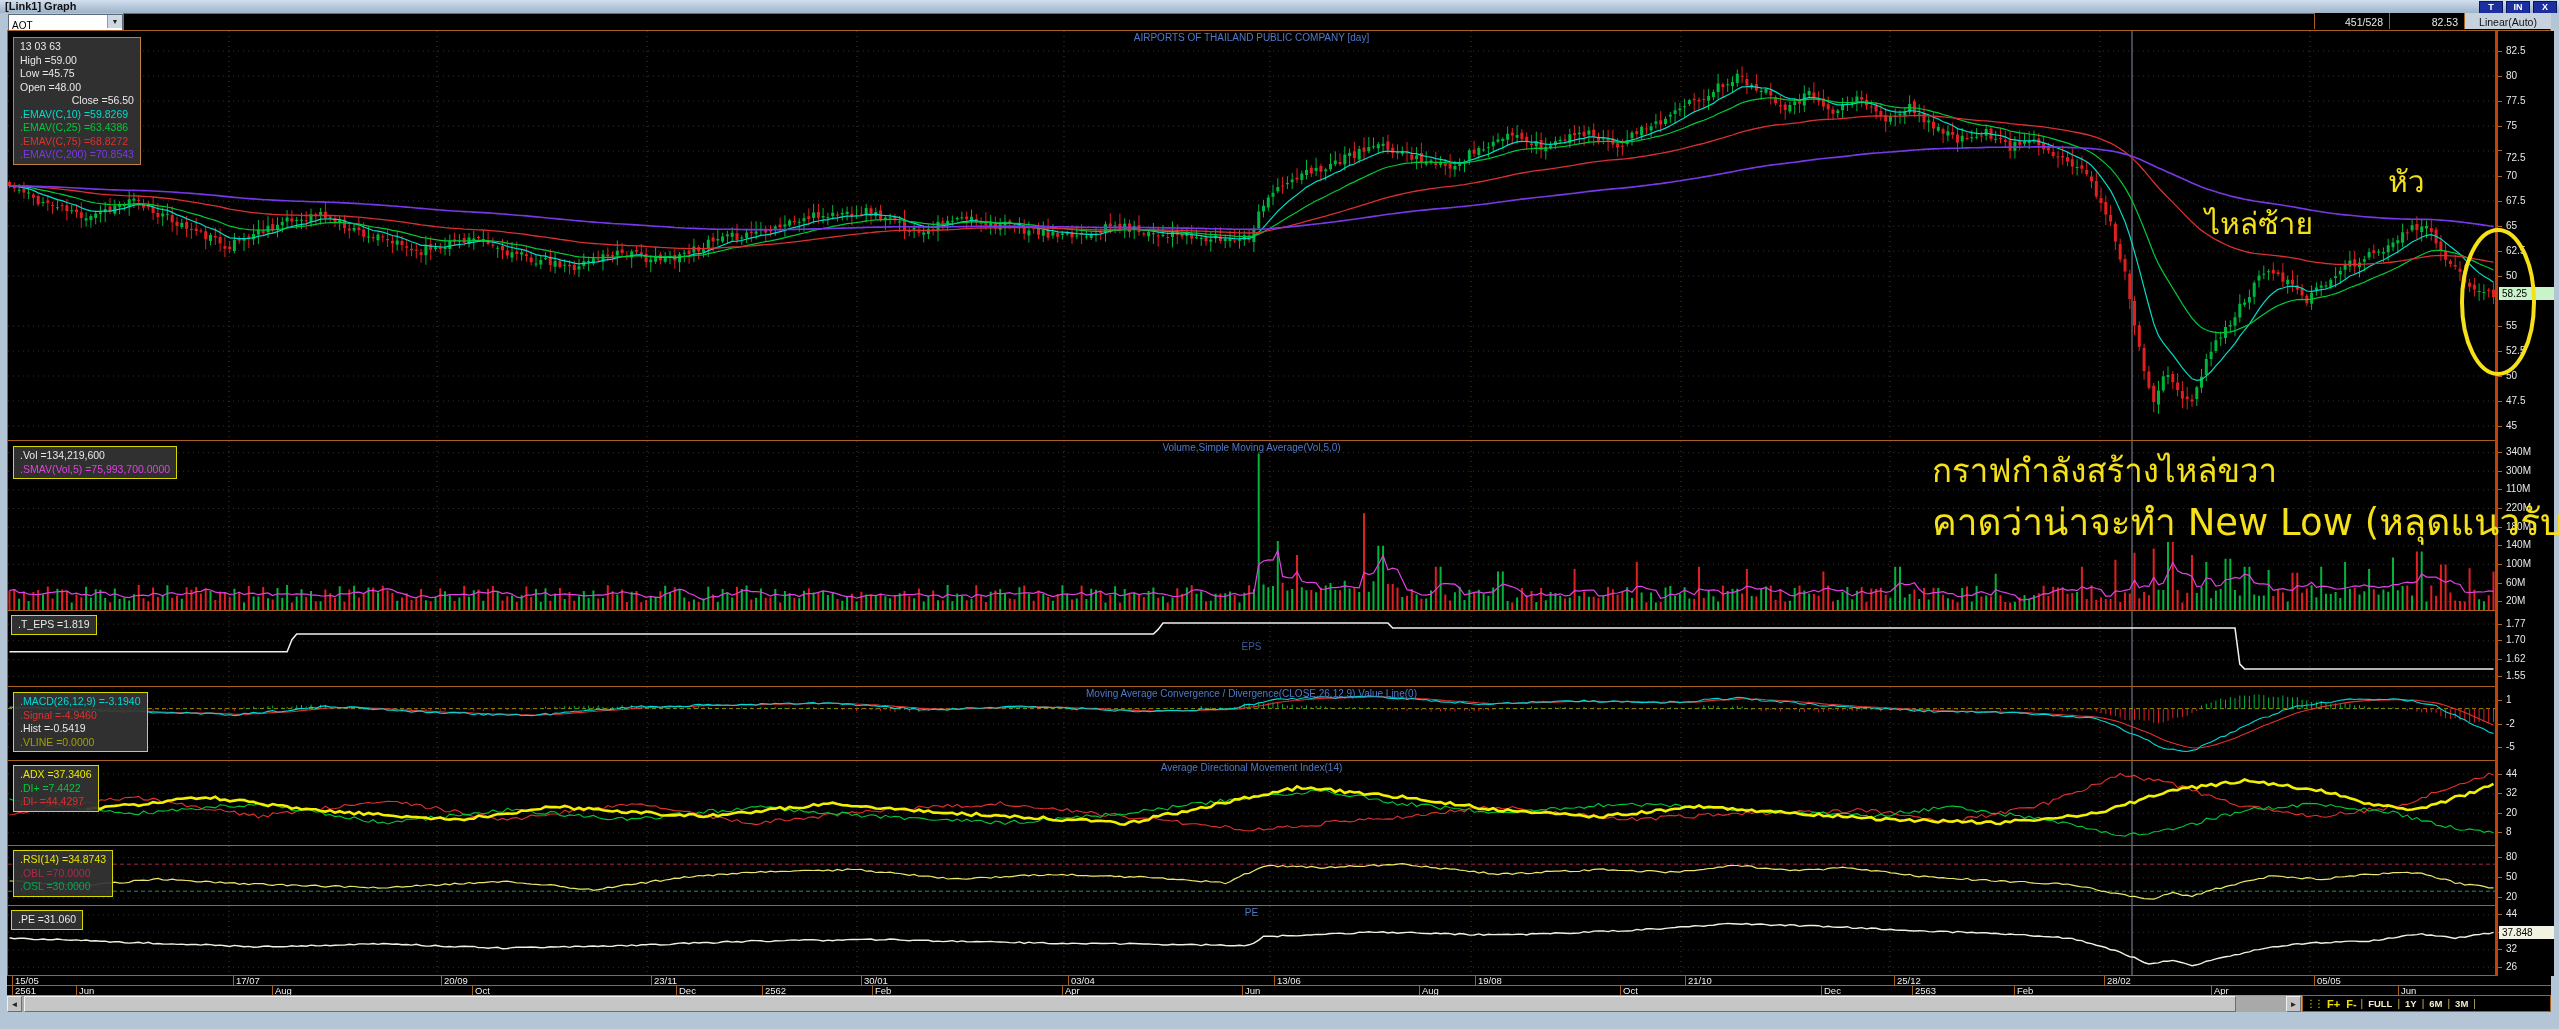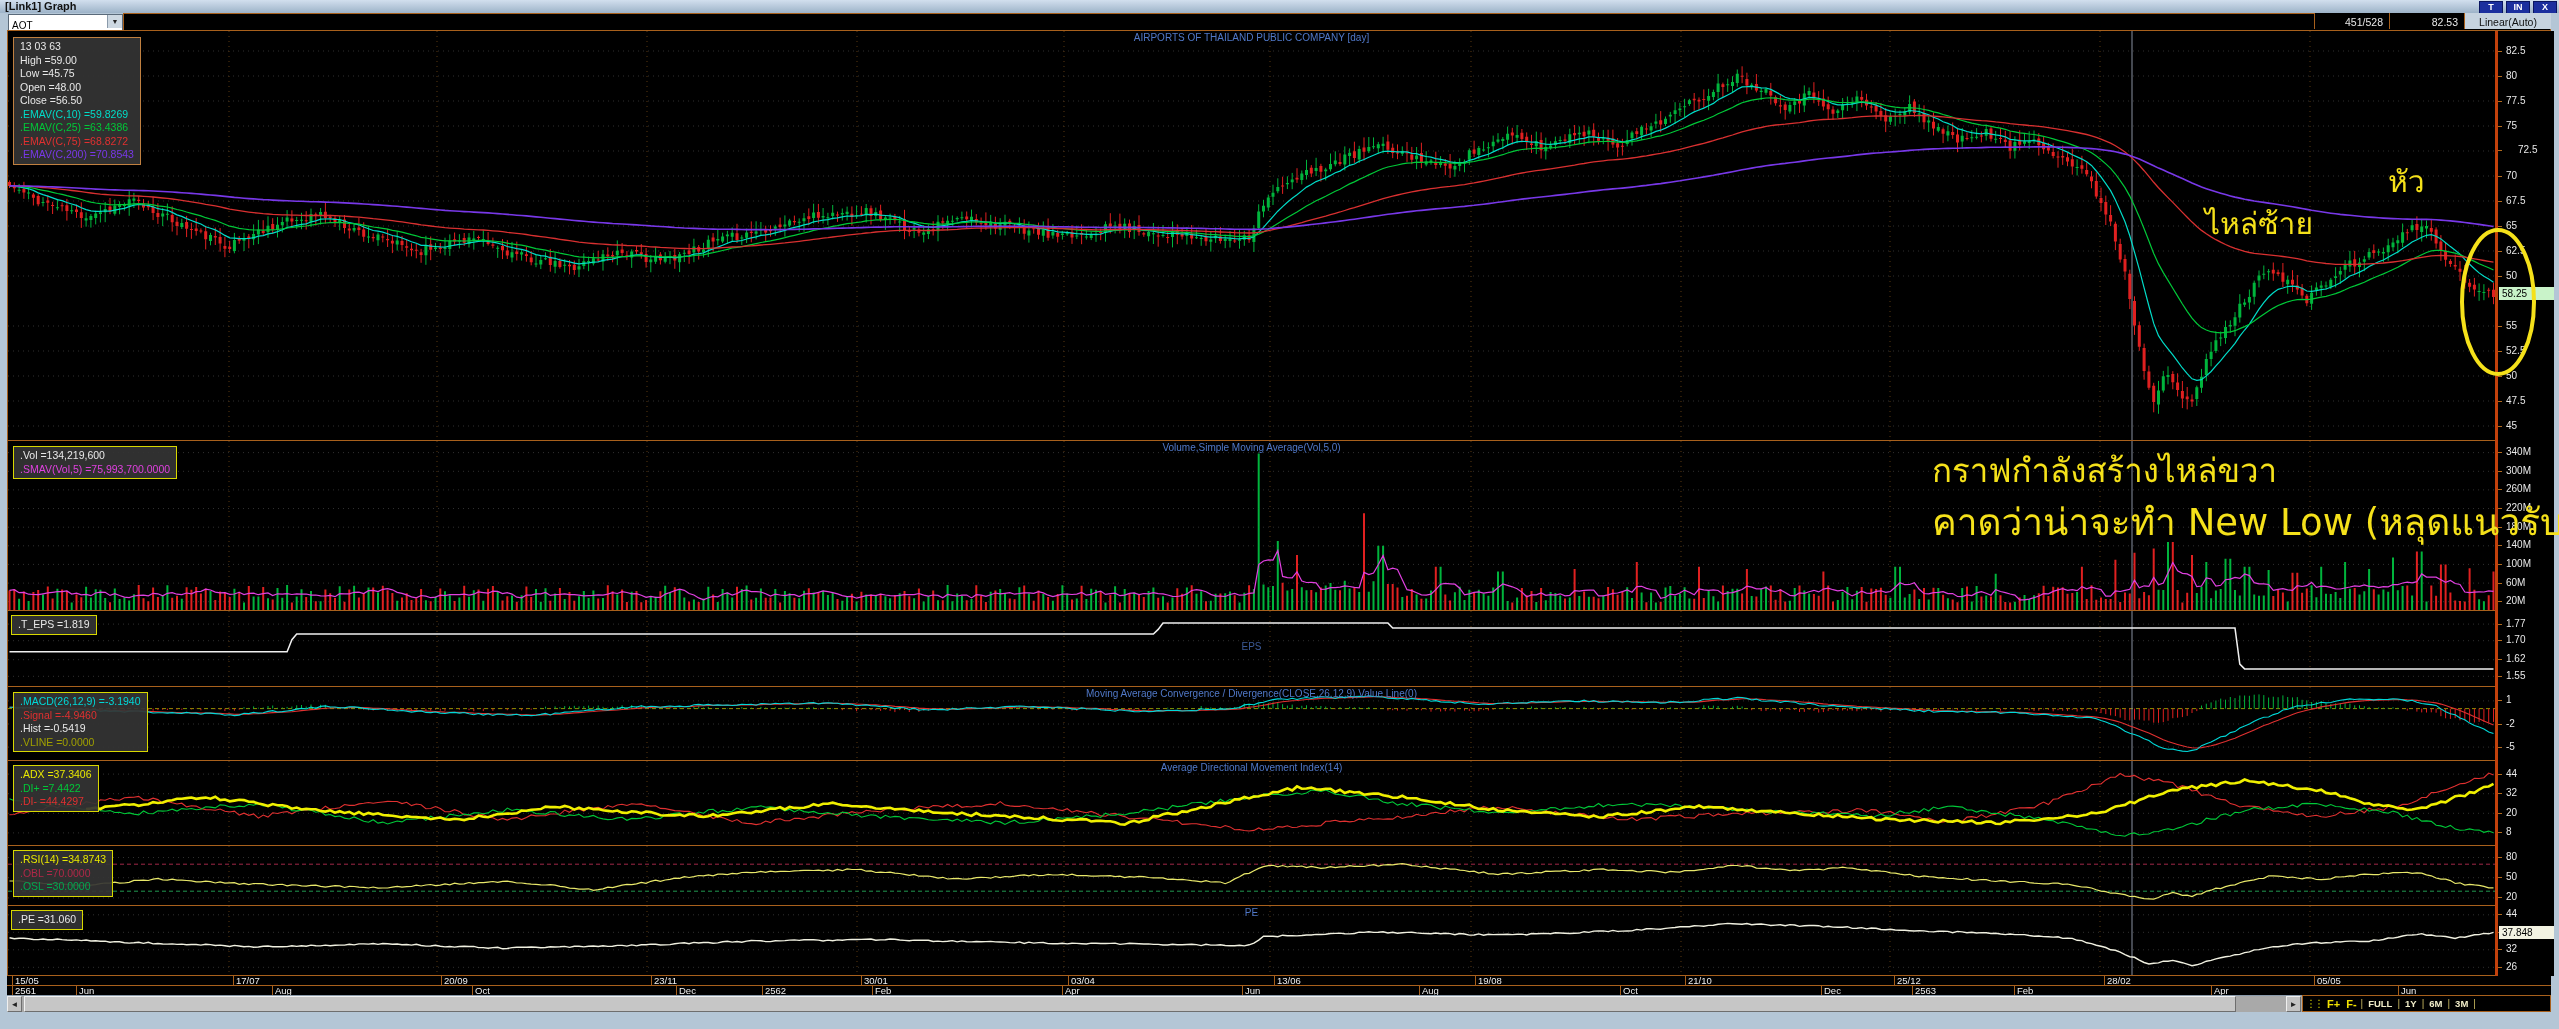--- a/index.html
+++ b/index.html
@@ -138,37 +138,37 @@
         <polyline points="1.5,154.9 6.3,155.1 11.1,155.4 15.9,155.8 20.6,156.3 25.4,157.1 30.2,158.3 35.0,159.3 39.8,160.2 44.6,161.4 49.4,162.5 54.1,163.4 58.9,164.7 63.7,165.8 68.5,167.0 73.3,168.5 78.1,170.0 82.9,171.1 87.7,172.0 92.4,172.7 97.2,173.1 102.0,173.7 106.8,173.8 111.6,173.7 116.4,173.7 121.2,173.3 125.9,172.9 130.7,172.6 135.5,172.9 140.3,173.2 145.1,173.9 149.9,174.8 154.7,175.4 159.4,176.0 164.2,177.1 169.0,178.5 173.8,179.5 178.6,181.0 183.4,182.3 188.2,183.6 192.9,184.9 197.7,186.7 202.5,188.0 207.3,189.4 212.1,191.2 216.9,193.2 221.7,195.2 226.4,196.2 231.2,197.3 236.0,198.0 240.8,198.7 245.6,199.0 250.4,199.0 255.2,199.2 260.0,198.9 264.7,198.9 269.5,198.5 274.3,197.9 279.1,197.0 283.9,196.5 288.7,195.9 293.5,195.4 298.2,195.0 303.0,194.1 307.8,193.4 312.6,192.4 317.4,192.0 322.2,191.6 327.0,191.6 331.7,191.4 336.5,191.8 341.3,192.4 346.1,192.7 350.9,193.2 355.7,194.2 360.5,195.1 365.2,196.0 370.0,196.6 374.8,197.3 379.6,198.2 384.4,199.3 389.2,200.1 394.0,201.2 398.7,202.4 403.5,203.7 408.3,204.8 413.1,206.3 417.9,207.0 422.7,207.9 427.5,208.6 432.3,209.3 437.0,209.9 441.8,209.9 446.6,209.9 451.4,209.9 456.2,210.0 461.0,209.8 465.8,209.6 470.5,209.4 475.3,209.3 480.1,209.6 484.9,210.0 489.7,210.5 494.5,211.2 499.3,212.2 504.0,212.9 508.8,213.7 513.6,214.2 518.4,215.1 523.2,216.3 528.0,217.6 532.8,218.4 537.5,219.1 542.3,220.3 547.1,221.0 551.9,222.2 556.7,223.1 561.5,224.0 566.3,225.1 571.0,225.9 575.8,226.2 580.6,226.5 585.4,226.6 590.2,226.8 595.0,226.5 599.8,226.4 604.6,226.4 609.3,225.9 614.1,225.6 618.9,225.5 623.7,225.1 628.5,224.8 633.3,224.6 638.1,225.1 642.8,225.4 647.6,225.4 652.4,225.7 657.2,225.8 662.0,225.7 666.8,226.0 671.6,225.8 676.3,225.5 681.1,225.3 685.9,224.5 690.7,224.2 695.5,223.8 700.3,222.6 705.1,221.7 709.8,220.7 714.6,219.5 719.4,218.3 724.2,217.0 729.0,216.4 733.8,215.6 738.6,214.6 743.3,213.6 748.1,212.6 752.9,211.5 757.7,210.7 762.5,209.9 767.3,208.8 772.1,207.8 776.9,206.7 781.6,205.4 786.4,204.3 791.2,203.2 796.0,202.0 800.8,200.9 805.6,199.4 810.4,198.5 815.1,197.4 819.9,196.6 824.7,195.4 829.5,194.6 834.3,193.6 839.1,192.6 843.9,192.1 848.6,191.5 853.4,190.9 858.2,189.8 863.0,189.5 867.8,188.8 872.6,188.8 877.4,188.6 882.1,188.4 886.9,188.5 891.7,188.7 896.5,189.5 901.3,190.3 906.1,190.8 910.9,191.7 915.7,192.4 920.4,192.9 925.2,193.4 930.0,193.2 934.8,193.1 939.6,192.8 944.4,192.6 949.2,192.2 953.9,191.7 958.7,191.4 963.5,191.0 968.3,191.0 973.1,191.2 977.9,191.4 982.7,191.4 987.4,191.8 992.2,191.9 997.0,191.8 1001.8,191.9 1006.6,192.3 1011.4,192.4 1016.2,193.2 1020.9,193.7 1025.7,194.1 1030.5,194.8 1035.3,195.1 1040.1,196.0 1044.9,196.4 1049.7,197.1 1054.4,197.5 1059.2,197.9 1064.0,198.5 1068.8,199.0 1073.6,199.3 1078.4,199.8 1083.2,200.1 1088.0,200.3 1092.7,200.5 1097.5,199.9 1102.3,199.6 1107.1,199.2 1111.9,199.1 1116.7,198.6 1121.5,198.8 1126.2,198.5 1131.0,198.7 1135.8,199.1 1140.6,199.2 1145.4,199.5 1150.2,199.9 1155.0,200.2 1159.7,200.7 1164.5,200.7 1169.3,200.9 1174.1,201.3 1178.9,201.3 1183.7,201.8 1188.5,202.1 1193.2,202.5 1198.0,203.1 1202.8,203.5 1207.6,203.6 1212.4,204.1 1217.2,204.4 1222.0,204.7 1226.7,205.1 1231.5,205.3 1236.3,205.3 1241.1,205.6 1245.9,204.9 1250.7,203.1 1255.5,200.9 1260.3,198.3 1265.0,195.4 1269.8,192.4 1274.6,189.5 1279.4,186.6 1284.2,183.7 1289.0,181.0 1293.8,178.0 1298.5,175.0 1303.3,172.5 1308.1,169.8 1312.9,167.6 1317.7,165.3 1322.5,162.8 1327.3,160.3 1332.0,158.2 1336.8,155.5 1341.6,152.9 1346.4,150.9 1351.2,148.4 1356.0,146.3 1360.8,143.9 1365.5,141.7 1370.3,139.5 1375.1,137.5 1379.9,136.0 1384.7,135.0 1389.5,134.0 1394.3,132.9 1399.0,132.1 1403.8,131.8 1408.6,131.2 1413.4,131.3 1418.2,131.2 1423.0,131.1 1427.8,131.3 1432.6,131.3 1437.3,131.6 1442.1,132.0 1446.9,132.3 1451.7,132.2 1456.5,132.1 1461.3,131.1 1466.1,130.5 1470.8,129.4 1475.6,128.6 1480.4,127.6 1485.2,126.3 1490.0,125.0 1494.8,123.7 1499.6,122.0 1504.3,120.7 1509.1,119.4 1513.9,118.5 1518.7,118.0 1523.5,117.7 1528.3,117.1 1533.1,117.3 1537.8,117.2 1542.6,117.0 1547.4,116.5 1552.2,115.9 1557.0,115.4 1561.8,114.5 1566.6,113.7 1571.3,112.8 1576.1,112.2 1580.9,111.2 1585.7,110.8 1590.5,110.7 1595.3,110.5 1600.1,110.4 1604.9,110.7 1609.6,111.1 1614.4,111.4 1619.2,111.2 1624.0,110.5 1628.8,109.9 1633.6,108.8 1638.4,108.0 1643.1,107.0 1647.9,105.7 1652.7,104.8 1657.5,103.5 1662.3,102.0 1667.1,100.2 1671.9,98.5 1676.6,96.7 1681.4,94.6 1686.2,92.6 1691.0,90.9 1695.8,89.2 1700.6,87.3 1705.4,85.3 1710.1,82.8 1714.9,80.7 1719.7,78.6 1724.5,76.5 1729.3,73.9 1734.1,71.7 1738.9,70.4 1743.7,69.1 1748.4,68.4 1753.2,67.7 1758.0,67.0 1762.8,66.8 1767.6,67.2 1772.4,67.8 1777.2,68.7 1781.9,69.1 1786.7,69.2 1791.5,69.5 1796.3,68.9 1801.1,68.2 1805.9,68.2 1810.7,68.3 1815.4,68.9 1820.2,69.6 1825.0,70.6 1829.8,71.3 1834.6,71.5 1839.4,71.5 1844.2,71.5 1848.9,71.0 1853.7,70.9 1858.5,71.2 1863.3,71.6 1868.1,72.2 1872.9,73.2 1877.7,74.5 1882.4,75.4 1887.2,76.1 1892.0,76.6 1896.8,76.9 1901.6,76.6 1906.4,77.0 1911.2,77.5 1916.0,78.5 1920.7,79.4 1925.5,80.8 1930.3,81.9 1935.1,83.5 1939.9,84.8 1944.7,86.3 1949.5,88.2 1954.2,89.5 1959.0,90.9 1963.8,92.1 1968.6,93.1 1973.4,94.1 1978.2,94.4 1983.0,95.4 1987.7,96.4 1992.5,97.2 1997.3,98.3 2002.1,100.0 2006.9,100.8 2011.7,101.8 2016.5,102.4 2021.2,103.0 2026.0,103.5 2030.8,104.3 2035.6,105.4 2040.4,106.5 2045.2,107.9 2050.0,109.3 2054.7,110.6 2059.5,112.1 2064.3,113.9 2069.1,115.6 2073.9,117.3 2078.7,119.3 2083.5,121.7 2088.3,125.1 2093.0,128.7 2097.8,132.9 2102.6,137.3 2107.4,143.0 2112.2,149.6 2117.0,156.6 2121.8,165.1 2126.5,175.1 2131.3,185.9 2136.1,197.8 2140.9,210.0 2145.7,222.4 2150.5,232.9 2155.3,241.6 2160.0,249.4 2164.8,257.3 2169.6,265.1 2174.4,273.0 2179.2,280.3 2184.0,287.2 2188.8,292.5 2193.5,296.6 2198.3,299.0 2203.1,300.7 2207.9,301.4 2212.7,301.8 2217.5,301.3 2222.3,300.8 2227.0,299.7 2231.8,297.6 2236.6,295.6 2241.4,293.3 2246.2,290.1 2251.0,286.6 2255.8,283.2 2260.6,279.9 2265.3,277.1 2270.1,274.5 2274.9,272.6 2279.7,270.8 2284.5,269.5 2289.3,268.6 2294.1,268.3 2298.8,268.6 2303.6,268.1 2308.4,267.2 2313.2,266.2 2318.0,265.3 2322.8,264.0 2327.6,262.6 2332.3,260.9 2337.1,258.8 2341.9,256.5 2346.7,254.9 2351.5,253.1 2356.3,251.2 2361.1,248.9 2365.8,246.8 2370.6,244.8 2375.4,242.9 2380.2,240.7 2385.0,238.5 2389.8,236.2 2394.6,233.6 2399.3,231.1 2404.1,228.3 2408.9,226.0 2413.7,223.7 2418.5,221.5 2423.3,219.9 2428.1,219.3 2432.9,219.3 2437.6,220.1 2442.4,221.1 2447.2,222.2 2452.0,223.6 2456.8,225.8 2461.6,228.1 2466.4,230.4 2471.1,232.7 2475.9,234.8 2480.7,236.7 2485.5,239.0 " fill="none" stroke="#00c838" stroke-width="1.2"></polyline>
         <polyline points="1.5,154.9 6.3,155.0 11.1,155.1 15.9,155.2 20.6,155.4 25.4,155.7 30.2,156.1 35.0,156.5 39.8,156.9 44.6,157.4 49.4,157.9 54.1,158.3 58.9,158.9 63.7,159.5 68.5,160.0 73.3,160.7 78.1,161.4 82.9,162.0 87.7,162.6 92.4,163.1 97.2,163.5 102.0,163.9 106.8,164.2 111.6,164.4 116.4,164.7 121.2,164.8 125.9,164.8 130.7,165.0 135.5,165.3 140.3,165.6 145.1,166.0 149.9,166.5 154.7,167.0 159.4,167.4 164.2,168.0 169.0,168.7 173.8,169.3 178.6,170.1 183.4,170.8 188.2,171.6 192.9,172.3 197.7,173.3 202.5,174.1 207.3,174.9 212.1,175.9 216.9,177.0 221.7,178.1 226.4,178.9 231.2,179.7 236.0,180.4 240.8,181.1 245.6,181.7 250.4,182.2 255.2,182.7 260.0,183.0 264.7,183.4 269.5,183.7 274.3,183.9 279.1,183.9 283.9,184.1 288.7,184.2 293.5,184.4 298.2,184.5 303.0,184.5 307.8,184.5 312.6,184.4 317.4,184.5 322.2,184.5 327.0,184.7 331.7,184.8 336.5,185.1 341.3,185.5 346.1,185.8 350.9,186.2 355.7,186.7 360.5,187.2 365.2,187.7 370.0,188.1 374.8,188.6 379.6,189.1 384.4,189.7 389.2,190.3 394.0,190.9 398.7,191.6 403.5,192.3 408.3,193.0 413.1,193.8 417.9,194.4 422.7,195.0 427.5,195.6 432.3,196.2 437.0,196.7 441.8,197.1 446.6,197.4 451.4,197.7 456.2,198.1 461.0,198.3 465.8,198.6 470.5,198.8 475.3,199.0 480.1,199.4 484.9,199.8 489.7,200.2 494.5,200.7 499.3,201.4 504.0,201.9 508.8,202.4 513.6,202.9 518.4,203.5 523.2,204.3 528.0,205.0 532.8,205.6 537.5,206.2 542.3,206.9 547.1,207.5 551.9,208.3 556.7,209.0 561.5,209.6 566.3,210.4 571.0,211.1 575.8,211.6 580.6,212.1 585.4,212.5 590.2,212.9 595.0,213.2 599.8,213.5 604.6,213.8 609.3,214.0 614.1,214.2 618.9,214.5 623.7,214.6 628.5,214.8 633.3,215.0 638.1,215.4 642.8,215.8 647.6,216.0 652.4,216.4 657.2,216.6 662.0,216.9 666.8,217.2 671.6,217.4 676.3,217.5 681.1,217.6 685.9,217.6 690.7,217.6 695.5,217.7 700.3,217.4 705.1,217.2 709.8,217.0 714.6,216.7 719.4,216.4 724.2,216.0 729.0,215.8 733.8,215.6 738.6,215.2 743.3,214.8 748.1,214.5 752.9,214.0 757.7,213.7 762.5,213.3 767.3,212.9 772.1,212.4 776.9,211.9 781.6,211.3 786.4,210.8 791.2,210.3 796.0,209.7 800.8,209.1 805.6,208.4 810.4,207.8 815.1,207.2 819.9,206.7 824.7,206.0 829.5,205.4 834.3,204.8 839.1,204.2 843.9,203.7 848.6,203.2 853.4,202.7 858.2,202.0 863.0,201.6 867.8,201.0 872.6,200.7 877.4,200.3 882.1,199.9 886.9,199.7 891.7,199.4 896.5,199.4 901.3,199.5 906.1,199.4 910.9,199.4 915.7,199.5 920.4,199.5 925.2,199.5 930.0,199.2 934.8,199.0 939.6,198.8 944.4,198.6 949.2,198.3 953.9,197.9 958.7,197.7 963.5,197.4 968.3,197.2 973.1,197.1 977.9,197.0 982.7,196.9 987.4,196.9 992.2,196.8 997.0,196.6 1001.8,196.5 1006.6,196.5 1011.4,196.5 1016.2,196.6 1020.9,196.7 1025.7,196.7 1030.5,196.9 1035.3,197.0 1040.1,197.2 1044.9,197.3 1049.7,197.5 1054.4,197.7 1059.2,197.8 1064.0,198.0 1068.8,198.2 1073.6,198.3 1078.4,198.5 1083.2,198.7 1088.0,198.8 1092.7,198.9 1097.5,198.7 1102.3,198.6 1107.1,198.5 1111.9,198.5 1116.7,198.4 1121.5,198.4 1126.2,198.3 1131.0,198.4 1135.8,198.6 1140.6,198.6 1145.4,198.7 1150.2,198.9 1155.0,199.0 1159.7,199.2 1164.5,199.2 1169.3,199.4 1174.1,199.5 1178.9,199.6 1183.7,199.8 1188.5,200.0 1193.2,200.1 1198.0,200.4 1202.8,200.6 1207.6,200.7 1212.4,201.0 1217.2,201.2 1222.0,201.3 1226.7,201.6 1231.5,201.8 1236.3,201.8 1241.1,202.0 1245.9,201.9 1250.7,201.3 1255.5,200.6 1260.3,199.7 1265.0,198.7 1269.8,197.6 1274.6,196.5 1279.4,195.3 1284.2,194.1 1289.0,192.9 1293.8,191.6 1298.5,190.2 1303.3,188.9 1308.1,187.6 1312.9,186.3 1317.7,185.1 1322.5,183.7 1327.3,182.3 1332.0,181.0 1336.8,179.5 1341.6,177.9 1346.4,176.6 1351.2,175.1 1356.0,173.6 1360.8,172.1 1365.5,170.6 1370.3,169.1 1375.1,167.6 1379.9,166.3 1384.7,165.2 1389.5,164.0 1394.3,162.9 1399.0,161.8 1403.8,160.9 1408.6,160.0 1413.4,159.2 1418.2,158.5 1423.0,157.7 1427.8,157.1 1432.6,156.4 1437.3,155.8 1442.1,155.4 1446.9,154.8 1451.7,154.2 1456.5,153.6 1461.3,152.7 1466.1,151.9 1470.8,151.0 1475.6,150.1 1480.4,149.2 1485.2,148.2 1490.0,147.2 1494.8,146.1 1499.6,145.0 1504.3,143.9 1509.1,142.9 1513.9,142.0 1518.7,141.2 1523.5,140.4 1528.3,139.7 1533.1,139.1 1537.8,138.5 1542.6,137.9 1547.4,137.2 1552.2,136.4 1557.0,135.7 1561.8,134.9 1566.6,134.1 1571.3,133.2 1576.1,132.5 1580.9,131.6 1585.7,130.9 1590.5,130.4 1595.3,129.8 1600.1,129.2 1604.9,128.8 1609.6,128.5 1614.4,128.1 1619.2,127.6 1624.0,127.0 1628.8,126.3 1633.6,125.5 1638.4,124.8 1643.1,124.0 1647.9,123.1 1652.7,122.4 1657.5,121.4 1662.3,120.5 1667.1,119.4 1671.9,118.3 1676.6,117.1 1681.4,115.9 1686.2,114.6 1691.0,113.5 1695.8,112.3 1700.6,111.0 1705.4,109.7 1710.1,108.2 1714.9,106.9 1719.7,105.4 1724.5,104.0 1729.3,102.4 1734.1,100.9 1738.9,99.7 1743.7,98.5 1748.4,97.4 1753.2,96.5 1758.0,95.4 1762.8,94.6 1767.6,94.0 1772.4,93.6 1777.2,93.2 1781.9,92.7 1786.7,92.1 1791.5,91.6 1796.3,90.8 1801.1,90.0 1805.9,89.4 1810.7,88.9 1815.4,88.5 1820.2,88.3 1825.0,88.1 1829.8,87.9 1834.6,87.5 1839.4,87.1 1844.2,86.7 1848.9,86.1 1853.7,85.7 1858.5,85.4 1863.3,85.2 1868.1,85.0 1872.9,85.0 1877.7,85.2 1882.4,85.2 1887.2,85.2 1892.0,85.1 1896.8,85.0 1901.6,84.7 1906.4,84.6 1911.2,84.5 1916.0,84.7 1920.7,84.8 1925.5,85.2 1930.3,85.5 1935.1,85.9 1939.9,86.3 1944.7,86.8 1949.5,87.4 1954.2,87.9 1959.0,88.4 1963.8,88.9 1968.6,89.3 1973.4,89.7 1978.2,89.9 1983.0,90.4 1987.7,90.9 1992.5,91.3 1997.3,91.8 2002.1,92.6 2006.9,93.1 2011.7,93.6 2016.5,94.0 2021.2,94.5 2026.0,94.8 2030.8,95.3 2035.6,95.9 2040.4,96.6 2045.2,97.3 2050.0,98.1 2054.7,98.8 2059.5,99.7 2064.3,100.6 2069.1,101.5 2073.9,102.5 2078.7,103.5 2083.5,104.8 2088.3,106.4 2093.0,108.1 2097.8,110.1 2102.6,112.2 2107.4,114.8 2112.2,117.8 2117.0,121.0 2121.8,124.9 2126.5,129.4 2131.3,134.3 2136.1,139.7 2140.9,145.4 2145.7,151.3 2150.5,156.8 2155.3,161.8 2160.0,166.6 2164.8,171.4 2169.6,176.4 2174.4,181.4 2179.2,186.3 2184.0,191.1 2188.8,195.5 2193.5,199.4 2198.3,202.8 2203.1,205.9 2207.9,208.7 2212.7,211.2 2217.5,213.5 2222.3,215.6 2227.0,217.4 2231.8,218.9 2236.6,220.3 2241.4,221.5 2246.2,222.3 2251.0,222.9 2255.8,223.4 2260.6,223.8 2265.3,224.3 2270.1,224.8 2274.9,225.5 2279.7,226.1 2284.5,226.8 2289.3,227.7 2294.1,228.6 2298.8,229.8 2303.6,230.6 2308.4,231.3 2313.2,231.9 2318.0,232.5 2322.8,232.9 2327.6,233.3 2332.3,233.4 2337.1,233.4 2341.9,233.3 2346.7,233.4 2351.5,233.4 2356.3,233.2 2361.1,232.9 2365.8,232.6 2370.6,232.3 2375.4,232.0 2380.2,231.5 2385.0,231.0 2389.8,230.4 2394.6,229.7 2399.3,228.9 2404.1,228.0 2408.9,227.2 2413.7,226.4 2418.5,225.6 2423.3,224.9 2428.1,224.6 2432.9,224.5 2437.6,224.6 2442.4,224.8 2447.2,225.1 2452.0,225.5 2456.8,226.2 2461.6,227.0 2466.4,227.8 2471.1,228.6 2475.9,229.5 2480.7,230.3 2485.5,231.2 " fill="none" stroke="#d83030" stroke-width="1.3"></polyline>
         <polyline points="1.5,154.9 6.3,154.9 11.1,155.0 15.9,155.0 20.6,155.1 25.4,155.2 30.2,155.4 35.0,155.5 39.8,155.7 44.6,155.9 49.4,156.1 54.1,156.3 58.9,156.5 63.7,156.7 68.5,157.0 73.3,157.3 78.1,157.6 82.9,157.8 87.7,158.1 92.4,158.3 97.2,158.5 102.0,158.7 106.8,158.9 111.6,159.0 116.4,159.2 121.2,159.3 125.9,159.4 130.7,159.5 135.5,159.6 140.3,159.8 145.1,160.0 149.9,160.3 154.7,160.5 159.4,160.7 164.2,161.0 169.0,161.4 173.8,161.7 178.6,162.0 183.4,162.4 188.2,162.8 192.9,163.1 197.7,163.6 202.5,164.0 207.3,164.4 212.1,164.9 216.9,165.4 221.7,165.9 226.4,166.4 231.2,166.8 236.0,167.2 240.8,167.6 245.6,167.9 250.4,168.2 255.2,168.6 260.0,168.8 264.7,169.1 269.5,169.4 274.3,169.6 279.1,169.8 283.9,170.0 288.7,170.2 293.5,170.3 298.2,170.5 303.0,170.7 307.8,170.8 312.6,170.9 317.4,171.1 322.2,171.2 327.0,171.4 331.7,171.6 336.5,171.9 341.3,172.1 346.1,172.4 350.9,172.6 355.7,173.0 360.5,173.3 365.2,173.6 370.0,173.9 374.8,174.2 379.6,174.6 384.4,175.0 389.2,175.3 394.0,175.7 398.7,176.1 403.5,176.5 408.3,177.0 413.1,177.4 417.9,177.8 422.7,178.2 427.5,178.6 432.3,179.0 437.0,179.4 441.8,179.7 446.6,180.0 451.4,180.3 456.2,180.6 461.0,180.8 465.8,181.1 470.5,181.4 475.3,181.6 480.1,181.9 484.9,182.3 489.7,182.6 494.5,183.0 499.3,183.4 504.0,183.8 508.8,184.2 513.6,184.5 518.4,184.9 523.2,185.4 528.0,185.9 532.8,186.3 537.5,186.7 542.3,187.2 547.1,187.6 551.9,188.1 556.7,188.5 561.5,189.0 566.3,189.5 571.0,189.9 575.8,190.3 580.6,190.7 585.4,191.1 590.2,191.5 595.0,191.8 599.8,192.1 604.6,192.5 609.3,192.7 614.1,193.0 618.9,193.3 623.7,193.6 628.5,193.9 633.3,194.2 638.1,194.5 642.8,194.9 647.6,195.2 652.4,195.5 657.2,195.8 662.0,196.1 666.8,196.5 671.6,196.7 676.3,197.0 681.1,197.2 685.9,197.4 690.7,197.6 695.5,197.8 700.3,198.0 705.1,198.1 709.8,198.2 714.6,198.3 719.4,198.3 724.2,198.3 729.0,198.4 733.8,198.5 738.6,198.6 743.3,198.6 748.1,198.6 752.9,198.6 757.7,198.6 762.5,198.7 767.3,198.6 772.1,198.6 776.9,198.5 781.6,198.5 786.4,198.4 791.2,198.3 796.0,198.2 800.8,198.1 805.6,197.9 810.4,197.8 815.1,197.7 819.9,197.6 824.7,197.4 829.5,197.3 834.3,197.1 839.1,197.0 843.9,196.9 848.6,196.7 853.4,196.6 858.2,196.4 863.0,196.3 867.8,196.1 872.6,196.1 877.4,196.0 882.1,195.9 886.9,195.8 891.7,195.8 896.5,195.8 901.3,195.8 906.1,195.9 910.9,195.9 915.7,196.0 920.4,196.0 925.2,196.0 930.0,196.0 934.8,195.9 939.6,195.9 944.4,195.8 949.2,195.7 953.9,195.6 958.7,195.6 963.5,195.5 968.3,195.4 973.1,195.4 977.9,195.4 982.7,195.3 987.4,195.4 992.2,195.3 997.0,195.3 1001.8,195.3 1006.6,195.3 1011.4,195.3 1016.2,195.3 1020.9,195.4 1025.7,195.4 1030.5,195.5 1035.3,195.5 1040.1,195.6 1044.9,195.7 1049.7,195.8 1054.4,195.9 1059.2,195.9 1064.0,196.0 1068.8,196.1 1073.6,196.2 1078.4,196.3 1083.2,196.3 1088.0,196.4 1092.7,196.5 1097.5,196.4 1102.3,196.4 1107.1,196.4 1111.9,196.4 1116.7,196.4 1121.5,196.4 1126.2,196.4 1131.0,196.5 1135.8,196.5 1140.6,196.6 1145.4,196.6 1150.2,196.7 1155.0,196.8 1159.7,196.9 1164.5,196.9 1169.3,197.0 1174.1,197.1 1178.9,197.1 1183.7,197.2 1188.5,197.3 1193.2,197.4 1198.0,197.5 1202.8,197.7 1207.6,197.7 1212.4,197.8 1217.2,198.0 1222.0,198.1 1226.7,198.2 1231.5,198.3 1236.3,198.3 1241.1,198.4 1245.9,198.4 1250.7,198.3 1255.5,198.0 1260.3,197.7 1265.0,197.3 1269.8,196.9 1274.6,196.5 1279.4,196.1 1284.2,195.6 1289.0,195.1 1293.8,194.6 1298.5,194.1 1303.3,193.5 1308.1,193.0 1312.9,192.5 1317.7,191.9 1322.5,191.3 1327.3,190.7 1332.0,190.1 1336.8,189.5 1341.6,188.8 1346.4,188.2 1351.2,187.5 1356.0,186.8 1360.8,186.1 1365.5,185.4 1370.3,184.7 1375.1,184.0 1379.9,183.3 1384.7,182.7 1389.5,182.1 1394.3,181.5 1399.0,180.9 1403.8,180.4 1408.6,179.8 1413.4,179.4 1418.2,178.9 1423.0,178.4 1427.8,177.9 1432.6,177.5 1437.3,177.1 1442.1,176.7 1446.9,176.2 1451.7,175.8 1456.5,175.4 1461.3,174.8 1466.1,174.3 1470.8,173.7 1475.6,173.2 1480.4,172.6 1485.2,172.0 1490.0,171.3 1494.8,170.7 1499.6,170.0 1504.3,169.4 1509.1,168.7 1513.9,168.1 1518.7,167.6 1523.5,167.0 1528.3,166.5 1533.1,166.0 1537.8,165.5 1542.6,165.0 1547.4,164.4 1552.2,163.9 1557.0,163.4 1561.8,162.8 1566.6,162.2 1571.3,161.6 1576.1,161.0 1580.9,160.4 1585.7,159.9 1590.5,159.4 1595.3,158.8 1600.1,158.4 1604.9,157.9 1609.6,157.5 1614.4,157.1 1619.2,156.6 1624.0,156.1 1628.8,155.5 1633.6,154.9 1638.4,154.4 1643.1,153.8 1647.9,153.1 1652.7,152.6 1657.5,151.9 1662.3,151.2 1667.1,150.5 1671.9,149.8 1676.6,149.0 1681.4,148.3 1686.2,147.5 1691.0,146.7 1695.8,145.9 1700.6,145.1 1705.4,144.3 1710.1,143.4 1714.9,142.5 1719.7,141.6 1724.5,140.7 1729.3,139.7 1734.1,138.8 1738.9,138.0 1743.7,137.1 1748.4,136.3 1753.2,135.6 1758.0,134.8 1762.8,134.1 1767.6,133.5 1772.4,132.9 1777.2,132.4 1781.9,131.8 1786.7,131.2 1791.5,130.6 1796.3,129.9 1801.1,129.2 1805.9,128.6 1810.7,128.0 1815.4,127.5 1820.2,127.0 1825.0,126.6 1829.8,126.1 1834.6,125.6 1839.4,125.1 1844.2,124.5 1848.9,123.9 1853.7,123.4 1858.5,122.9 1863.3,122.4 1868.1,122.0 1872.9,121.7 1877.7,121.3 1882.4,121.0 1887.2,120.6 1892.0,120.3 1896.8,119.9 1901.6,119.4 1906.4,119.0 1911.2,118.7 1916.0,118.4 1920.7,118.1 1925.5,117.9 1930.3,117.7 1935.1,117.5 1939.9,117.4 1944.7,117.2 1949.5,117.2 1954.2,117.0 1959.0,116.9 1963.8,116.8 1968.6,116.7 1973.4,116.6 1978.2,116.4 1983.0,116.3 1987.7,116.3 1992.5,116.2 1997.3,116.1 2002.1,116.2 2006.9,116.1 2011.7,116.1 2016.5,116.0 2021.2,116.0 2026.0,115.9 2030.8,115.9 2035.6,115.9 2040.4,115.9 2045.2,116.0 2050.0,116.1 2054.7,116.2 2059.5,116.4 2064.3,116.6 2069.1,116.8 2073.9,117.0 2078.7,117.2 2083.5,117.6 2088.3,118.0 2093.0,118.6 2097.8,119.2 2102.6,119.9 2107.4,120.8 2112.2,121.9 2117.0,123.1 2121.8,124.5 2126.5,126.2 2131.3,128.1 2136.1,130.2 2140.9,132.5 2145.7,134.8 2150.5,137.1 2155.3,139.1 2160.0,141.2 2164.8,143.3 2169.6,145.4 2174.4,147.6 2179.2,149.8 2184.0,152.0 2188.8,154.0 2193.5,156.0 2198.3,157.7 2203.1,159.3 2207.9,160.8 2212.7,162.2 2217.5,163.6 2222.3,164.9 2227.0,166.1 2231.8,167.1 2236.6,168.2 2241.4,169.1 2246.2,170.0 2251.0,170.7 2255.8,171.4 2260.6,172.1 2265.3,172.8 2270.1,173.5 2274.9,174.3 2279.7,175.0 2284.5,175.8 2289.3,176.6 2294.1,177.5 2298.8,178.4 2303.6,179.3 2308.4,180.0 2313.2,180.8 2318.0,181.5 2322.8,182.2 2327.6,182.8 2332.3,183.4 2337.1,183.9 2341.9,184.3 2346.7,184.8 2351.5,185.3 2356.3,185.7 2361.1,186.1 2365.8,186.4 2370.6,186.8 2375.4,187.1 2380.2,187.4 2385.0,187.6 2389.8,187.8 2394.6,188.0 2399.3,188.1 2404.1,188.2 2408.9,188.3 2413.7,188.4 2418.5,188.4 2423.3,188.5 2428.1,188.8 2432.9,189.1 2437.6,189.5 2442.4,189.9 2447.2,190.4 2452.0,190.9 2456.8,191.5 2461.6,192.1 2466.4,192.8 2471.1,193.4 2475.9,194.1 2480.7,194.8 2485.5,195.5 " fill="none" stroke="#7838e8" stroke-width="1.6"></polyline>
       </svg>
     <div class="ptitle">AIRPORTS OF THAILAND PUBLIC COMPANY [day]</div>
     <div class="infobox ib-main" id="ib-main" style="left: 5px; top: 6px;">
         <div style="color: rgb(232, 232, 232);">13 03 63</div>
         <div style="color: rgb(232, 232, 232);">High  =59.00</div>
         <div style="color: rgb(232, 232, 232);">Low  =45.75</div>
         <div style="color: rgb(232, 232, 232);">Open  =48.00</div>
-        <div style="color: rgb(232, 232, 232);">Close  =56.50</div>
+        <div style="color: rgb(232, 232, 232); text-align: right;">Close  =56.50</div>
         <div style="color: rgb(0, 220, 200);">.EMAV(C,10)   =59.8269</div>
         <div style="color: rgb(0, 200, 56);">.EMAV(C,25)   =63.4386</div>
         <div style="color: rgb(224, 48, 48);">.EMAV(C,75)   =68.8272</div>
         <div style="color: rgb(120, 56, 232);">.EMAV(C,200)   =70.8543</div>
       </div>
     <div class="vaxis" style="height: 410px;">
         <div class="tick-mark" style="top: 20px;"></div>
         <div class="tick-label" style="top: 15px;">82.5</div>
         <div class="tick-mark" style="top: 45px;"></div>
         <div class="tick-label" style="top: 40px;">80</div>
         <div class="tick-mark" style="top: 70px;"></div>
         <div class="tick-label" style="top: 65px;">77.5</div>
         <div class="tick-mark" style="top: 95px;"></div>
         <div class="tick-label" style="top: 90px;">75</div>
         <div class="tick-mark" style="top: 119px;"></div>
-        <div class="tick-label" style="top: 114px; margin-left: 12px;">72.5</div>
+        <div class="tick-label" style="top: 122px;">72.5</div>
         <div class="tick-mark" style="top: 145px;"></div>
         <div class="tick-label" style="top: 140px;">70</div>
         <div class="tick-mark" style="top: 170px;"></div>
         <div class="tick-label" style="top: 165px;">67.5</div>
         <div class="tick-mark" style="top: 195px;"></div>
         <div class="tick-label" style="top: 190px;">65</div>
         <div class="tick-mark" style="top: 220px;"></div>
         <div class="tick-label" style="top: 215px;">62.5</div>
         <div class="tick-mark" style="top: 245px;"></div>
         <div class="tick-label" style="top: 240px;">50</div>
@@ -217,21 +217,21 @@
     <div class="infobox ib-y" id="ib-vol" style="left: 5px; top: 5px;">
         <div style="color: rgb(232, 232, 232);">.Vol   =134,219,600</div>
         <div style="color: rgb(224, 64, 224);">.SMAV(Vol,5)   =75,993,700.0000</div>
       </div>
     <div class="vaxis" style="height: 170px;">
         <div class="tick-mark" style="top: 11px;"></div>
         <div class="tick-label" style="top: 6px;">340M</div>
         <div class="tick-mark" style="top: 30px;"></div>
         <div class="tick-label" style="top: 25px;">300M</div>
         <div class="tick-mark" style="top: 48px;"></div>
-        <div class="tick-label" style="top: 43px;">260M</div>
+        <div class="tick-label" style="top: 43px;">110M</div>
         <div class="tick-mark" style="top: 67px;"></div>
         <div class="tick-label" style="top: 62px;">220M</div>
         <div class="tick-mark" style="top: 86px;"></div>
         <div class="tick-label" style="top: 81px;">180M</div>
         <div class="tick-mark" style="top: 104px;"></div>
         <div class="tick-label" style="top: 99px;">140M</div>
         <div class="tick-mark" style="top: 123px;"></div>
         <div class="tick-label" style="top: 118px;">100M</div>
         <div class="tick-mark" style="top: 142px;"></div>
         <div class="tick-label" style="top: 137px;">60M</div>

